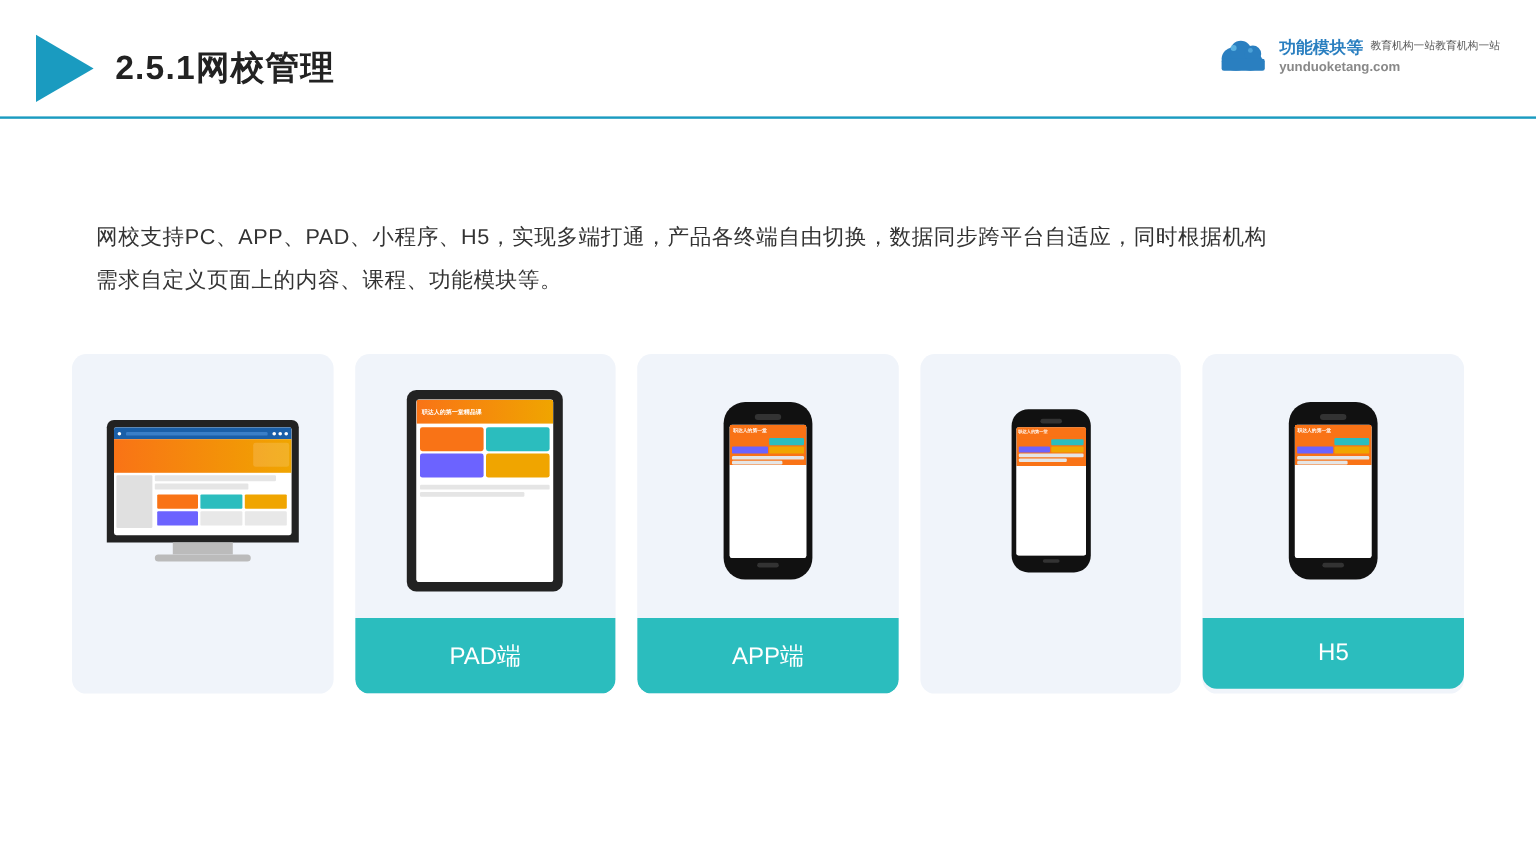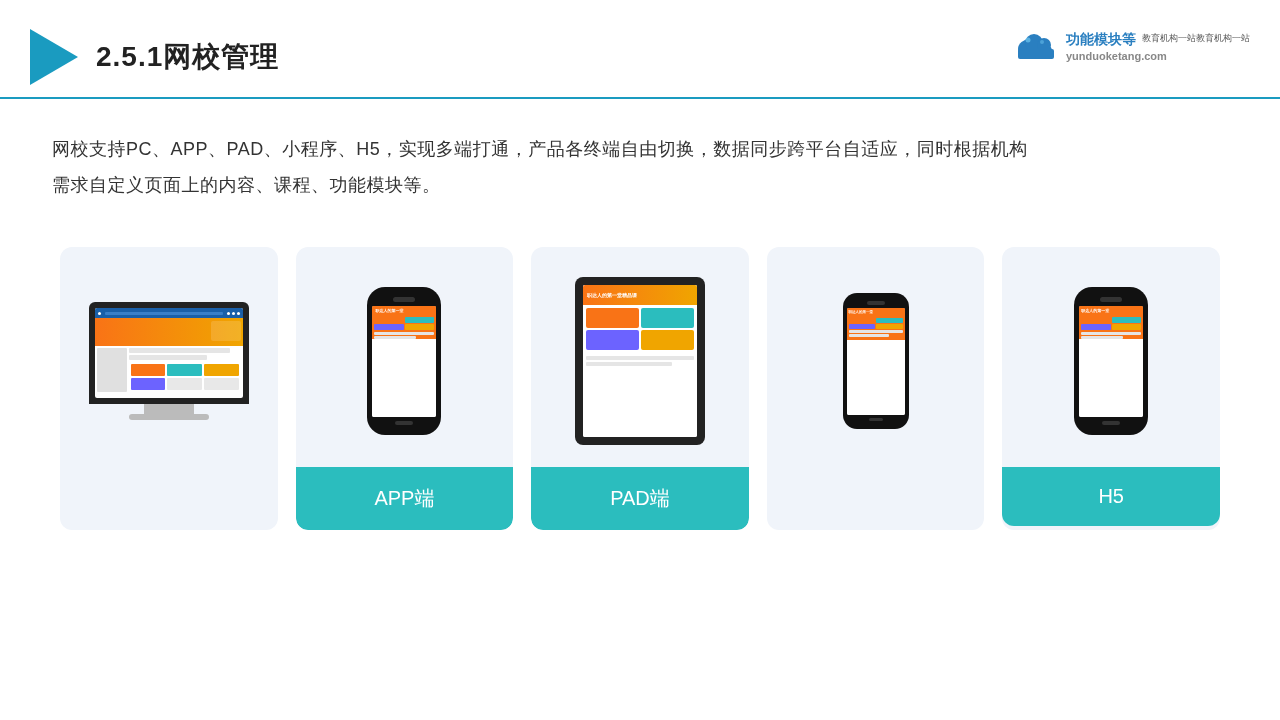--- a/index.html
+++ b/index.html
@@ -67,25 +67,26 @@
       font-weight: bold;
     }
     .brand-url {
       font-size: 11px;
       color: #888;
       font-weight: bold;
     }
 
     
     .description {
-      padding: 32px 80px 16px 52px;
+      padding: 32px 80px 16px 80px;
       font-size: 18px;
       color: #333;
       line-height: 2;
       letter-spacing: 0.5px;
+      margin-top: 48px;
     }
 
     
     .cards-container {
       display: flex;
       gap: 18px;
       padding: 28px 60px 30px 60px;
       justify-content: center;
     }
 
@@ -382,20 +383,45 @@
           </div>
         </div>
         <div class="pc-stand"></div>
         <div class="pc-base"></div>
       </div>
     </div>
   </div>
 
   <div class="device-card">
     <div class="device-image-area">
+      <div class="tablet-mock">
+        <div class="tablet-screen">
+          <div style="width:100%; height:100%; background:#fff; overflow:hidden;">
+            <div style="height:20px; background:linear-gradient(90deg,#f97316,#f0a500); display:flex; align-items:center; padding:0 4px;">
+              <span style="font-size:5px; color:#fff; font-weight:bold;">职达人的第一堂精品课</span>
+            </div>
+            <div style="display:grid; grid-template-columns:1fr 1fr; gap:2px; padding:3px;">
+              <div style="height:20px; background:#f97316; border-radius:2px;"></div>
+              <div style="height:20px; background:#2bbdbe; border-radius:2px;"></div>
+              <div style="height:20px; background:#6c63ff; border-radius:2px;"></div>
+              <div style="height:20px; background:#f0a500; border-radius:2px;"></div>
+            </div>
+            <div style="padding:3px;">
+              <div style="height:4px; background:#e5e5e5; border-radius:1px; margin-bottom:2px;"></div>
+              <div style="height:4px; background:#e5e5e5; border-radius:1px; width:80%;"></div>
+            </div>
+          </div>
+        </div>
+      </div>
+    </div>
+    <div class="device-label">PAD端</div>
+  </div>
+
+  <div class="device-card">
+    <div class="device-image-area">
       <div class="phone-mock">
         <div class="phone-notch"></div>
         <div class="phone-screen">
           <div class="screen-content">
             <div class="screen-orange-strip">
               <div style="font-size:4px; color:#fff; font-weight:bold;">职达人的第一堂</div>
             </div>
             <div style="padding:2px;">
               <div style="display:grid; grid-template-columns:1fr 1fr; gap:1px; margin-bottom:2px;">
                 <div style="height:6px; background:#f97316; border-radius:1px;"></div>
@@ -405,45 +431,20 @@
               </div>
               <div style="height:3px; background:#e5e5e5; border-radius:1px; margin-bottom:1px;"></div>
               <div style="height:3px; background:#e5e5e5; border-radius:1px; width:70%;"></div>
             </div>
           </div>
         </div>
         <div class="phone-home"></div>
       </div>
     </div>
     <div class="device-label">APP端</div>
-  </div>
-
-  <div class="device-card">
-    <div class="device-image-area">
-      <div class="tablet-mock">
-        <div class="tablet-screen">
-          <div style="width:100%; height:100%; background:#fff; overflow:hidden;">
-            <div style="height:20px; background:linear-gradient(90deg,#f97316,#f0a500); display:flex; align-items:center; padding:0 4px;">
-              <span style="font-size:5px; color:#fff; font-weight:bold;">职达人的第一堂精品课</span>
-            </div>
-            <div style="display:grid; grid-template-columns:1fr 1fr; gap:2px; padding:3px;">
-              <div style="height:20px; background:#f97316; border-radius:2px;"></div>
-              <div style="height:20px; background:#2bbdbe; border-radius:2px;"></div>
-              <div style="height:20px; background:#6c63ff; border-radius:2px;"></div>
-              <div style="height:20px; background:#f0a500; border-radius:2px;"></div>
-            </div>
-            <div style="padding:3px;">
-              <div style="height:4px; background:#e5e5e5; border-radius:1px; margin-bottom:2px;"></div>
-              <div style="height:4px; background:#e5e5e5; border-radius:1px; width:80%;"></div>
-            </div>
-          </div>
-        </div>
-      </div>
-    </div>
-    <div class="device-label">PAD端</div>
   </div>
 
   <div class="device-card">
     <div class="device-image-area">
       <div class="mini-phone">
         <div class="mini-phone-notch"></div>
         <div class="mini-phone-screen">
           <div class="screen-content">
             <div style="background:#f97316; padding:2px;">
               <div style="font-size:3.5px; color:#fff; font-weight:bold;">职达人的第一堂</div>

